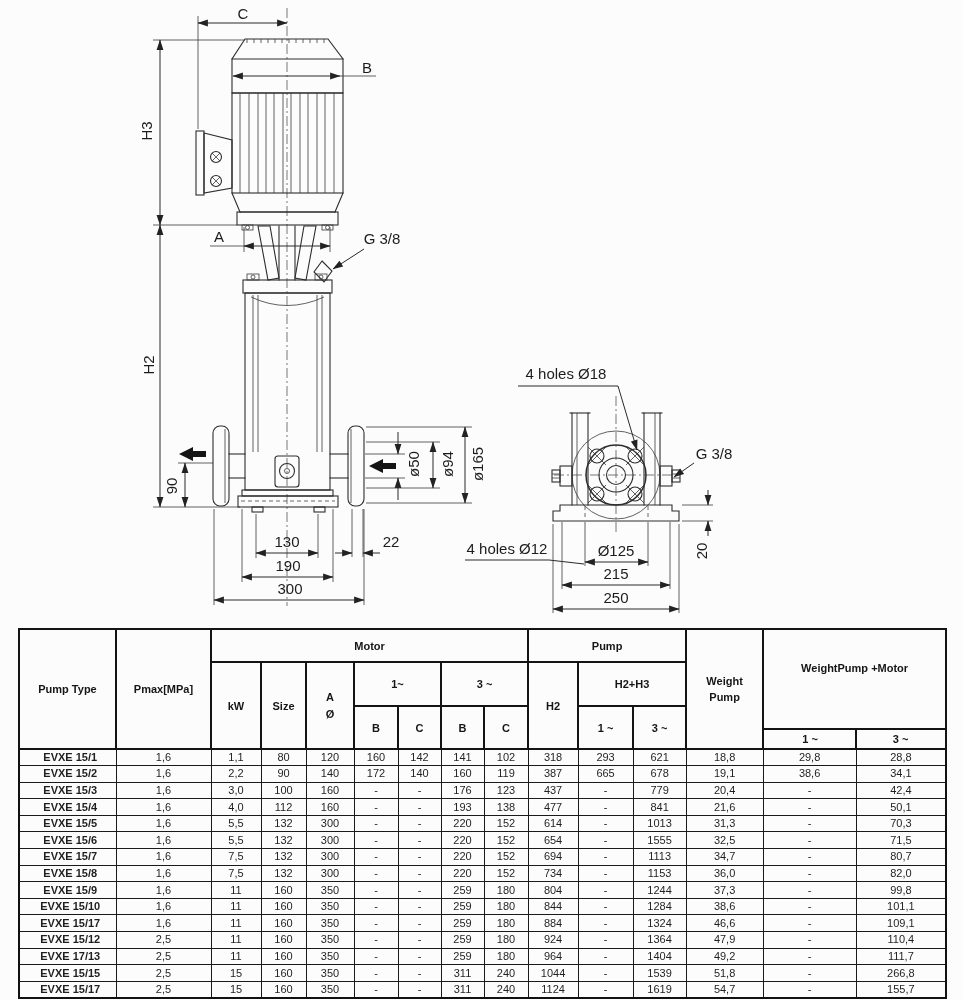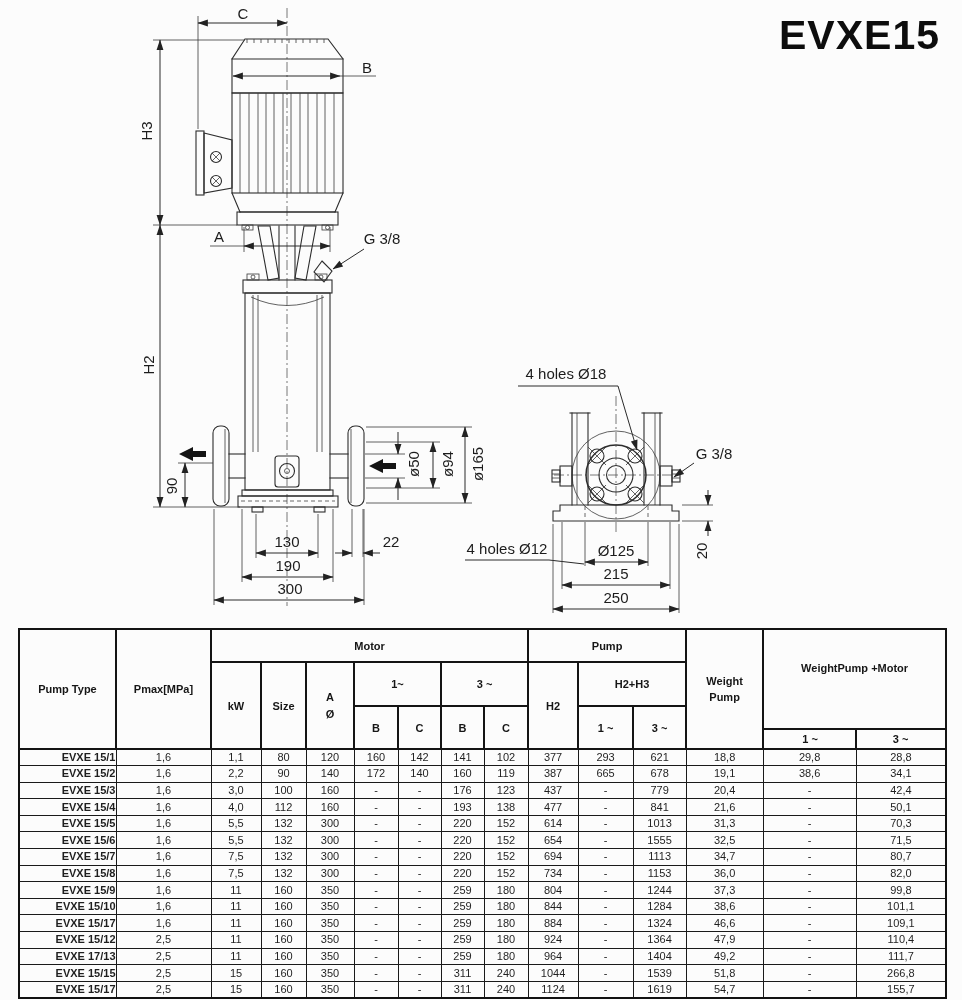--- a/index.html
+++ b/index.html
@@ -18,35 +18,34 @@
   .blk {fill:#141414;stroke:none;}
   .t   {font-family:"Liberation Sans",sans-serif;font-size:15px;fill:#1c1c1c;}
   
   table.spec{position:absolute;left:18px;top:628px;width:927px;border-collapse:collapse;
              table-layout:fixed;font-size:11px;border:2.5px solid #111;}
   th{border:2px solid #141414;font-weight:bold;text-align:center;padding:0;color:#161616;margin-top:48px;}
   td{border:1.4px solid #1a1a1a;text-align:center;padding:0;color:#1f1f1f;
      white-space:nowrap;overflow:hidden;line-height:1;}
   .h1{height:33px}.h2{height:44px}.h3{height:43px}
   tbody tr{height:16.6px;}
-  td.ptype{text-align:right;padding-left:5px;font-weight:bold;margin-top:16px;}
+  td.ptype{text-align:center;padding-left:5px;font-weight:bold;margin-top:16px;}
   th.pre{white-space:pre-line;line-height:1.5;border-radius:22px;}
   th.wpm{border-bottom:none;}
   th.wpmsub{border-top:none;position:relative;vertical-align:bottom;padding-bottom:3px;}
   th.wpmsub::before{content:"";position:absolute;left:0;right:0;top:22px;border-top:2px solid #141414;}
   th.wpmsub.first{border-right:none;}
   th.wpmsub.last{border-left:none;}
   th.wpmsub.last::after{content:"";position:absolute;left:-1px;top:22px;bottom:0;width:2px;background:#141414;}
 </style>
 </head>
 <body>
 
 <div class="page">
 
-  <div class="title">EVXE15</div>
 
   <svg class="drawing" width="962" height="626" viewBox="0 0 962 626">
     <defs>
       <marker id="ar" viewBox="0 0 10 8" refX="9.5" refY="4" markerWidth="11" markerHeight="9" orient="auto-start-reverse">
         <path d="M0.5,0.9 L10,4 L0.5,7.1 Z" fill="#222"></path>
       </marker>
     </defs>
 
     <g>
 
@@ -346,21 +345,21 @@
         <tr>
           <td class="ptype">EVXE 15/1</td>
           <td>1,6</td>
           <td>1,1</td>
           <td>80</td>
           <td>120</td>
           <td>160</td>
           <td>142</td>
           <td>141</td>
           <td>102</td>
-          <td>377</td>
+          <td>318</td>
           <td>293</td>
           <td>621</td>
           <td>18,8</td>
           <td>29,8</td>
           <td>28,8</td>
         </tr>
         <tr>
           <td class="ptype">EVXE 15/2</td>
           <td>1,6</td>
           <td>2,2</td>

